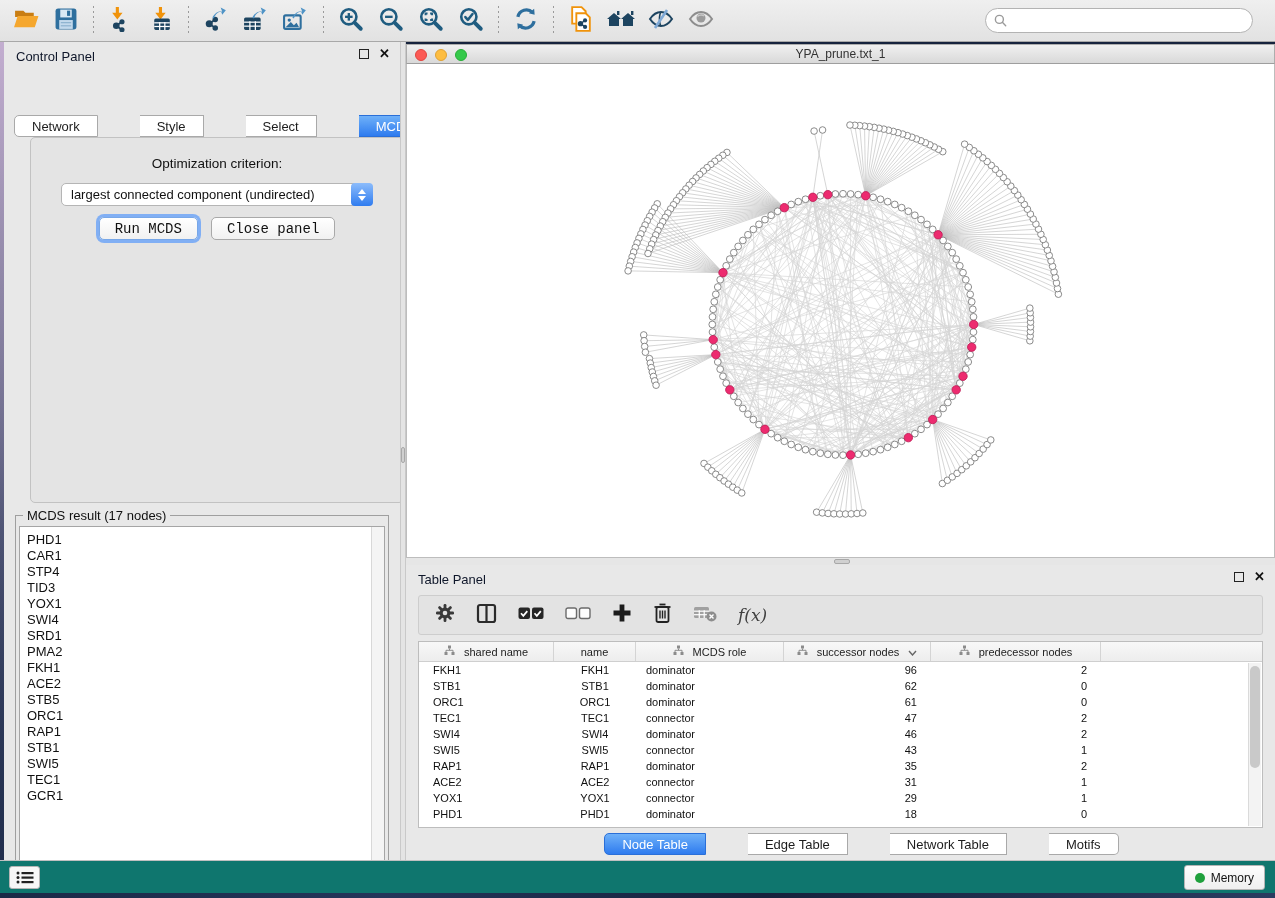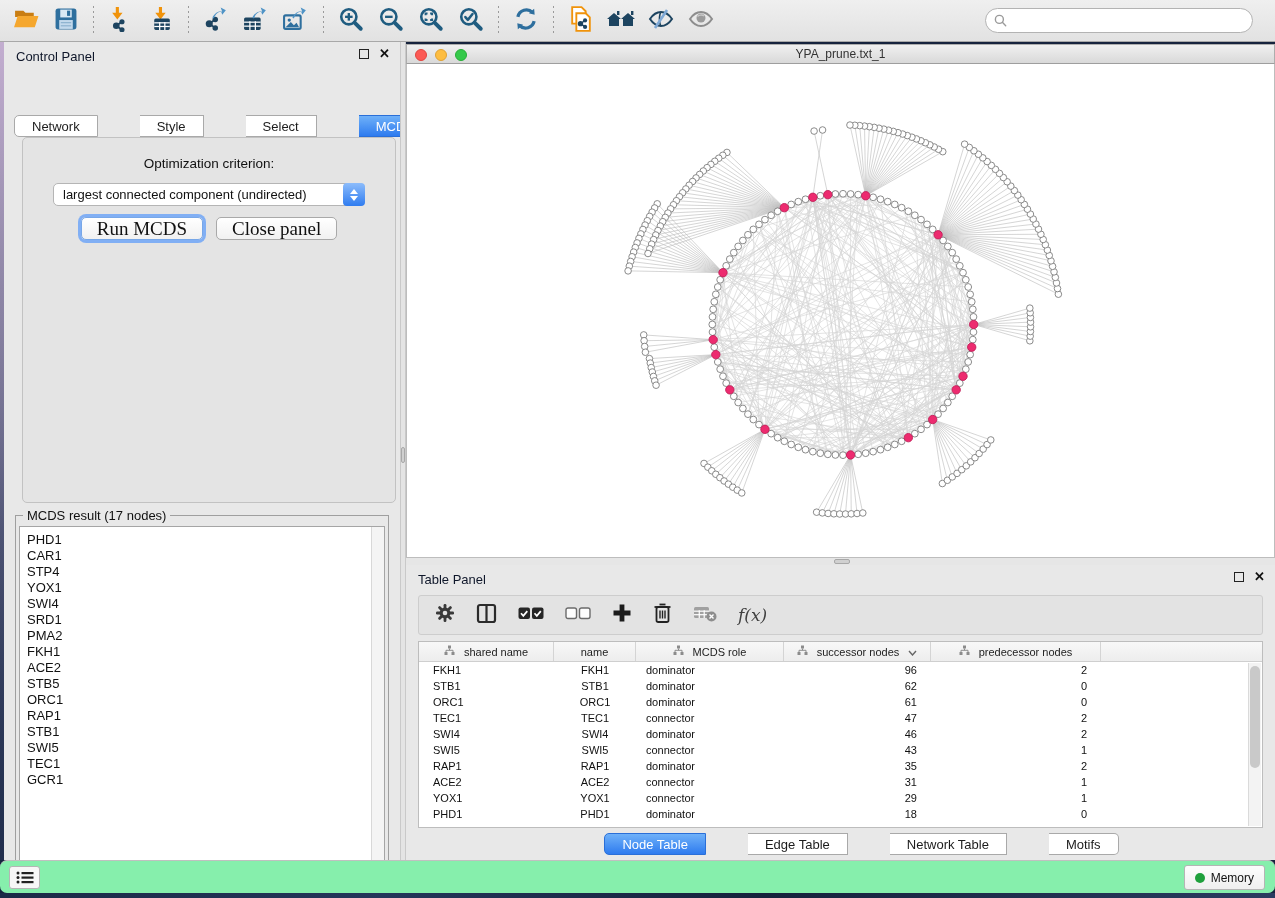--- a/index.html
+++ b/index.html
@@ -32,32 +32,32 @@
   .float-ic { width:10px; height:10px; border:1.6px solid #222; display:inline-block; }
   .close-ic { font-size:13px; font-weight:700; color:#111; line-height:10px; }
 
   .cp-tabs { position:absolute; left:0; top:73px; width:100%; display:flex; justify-content:center; }
   .tab { height:22px; padding:0 17px; display:flex; align-items:center; font-size:13px; color:#1c1c1c;
     background:#fff; border:1px solid #a9a9a9; border-left:none;margin-left:42px; }
   .tab:first-child { border-left:1px solid #a9a9a9; border-radius:5px 0 0 5px; }
   .tab:last-child { border-radius:0 5px 5px 0; }
   .tab.selected { background:linear-gradient(#6fb1f9,#2e7bef); color:#fff; border-color:#2a6fd8; }
 
-  .cp-inset { position:absolute; left:18px; top:95px; width:374px; height:366px;
+  .cp-inset { position:absolute; left:26px; top:95px; width:374px; height:366px;
     background:#e4e4e4; border:1px solid #c2c2c2; border-radius:5px; }
   .opt-label { margin-top:18px; text-align:center; font-size:13.5px; color:#111; }
   .dropdown { position:relative; margin:12px auto 0; width:312px; height:23px; background:#fff;
     border:1px solid #b5b5b5; border-radius:5px; display:flex; align-items:center; padding-left:9px; }
   .dropdown .dd-text { font-size:13px; color:#111; }
   .dd-cap { position:absolute; right:-1px; top:-1px; width:22px; height:23px; border-radius:4px;
     background:linear-gradient(#8cbcfb,#2f7cf0); display:flex; flex-direction:column; align-items:center; justify-content:center; gap:2px; }
   .dd-up { width:0; height:0; border-left:4px solid transparent; border-right:4px solid transparent; border-bottom:5px solid #fff; }
   .dd-dn { width:0; height:0; border-left:4px solid transparent; border-right:4px solid transparent; border-top:5px solid #fff; }
   .btn-row { margin-top:11px; display:flex; justify-content:center; gap:13px; }
-  .sw-btn { height:23px; padding:0 15px; font-size:19px; font-family:Liberation Serif, serif; color:#111;
+  .sw-btn { height:23px; padding:0 15px; font-size:14px; font-family:Liberation Mono, monospace; color:#111;
     background:linear-gradient(#fff,#f1f1f1); border:1px solid #a9a9a9; border-radius:5px; }
   .sw-btn.focused { box-shadow:0 0 0 3px rgba(96,158,250,.75); border-color:#77a7e8; }
 
   fieldset.mcds { position:absolute; left:11px; top:466px; width:374px; height:372px;
     border:1px solid #9f9f9f; padding:0; }
   fieldset.mcds legend { margin-left:7px; padding:0 4px; font-size:13px; color:#111; }
   .listbox { position:absolute; left:3px; top:3px; right:3px; bottom:3px; background:#fff; border:1px solid #a5a5a5; }
   .listbox ul { list-style:none; padding:5px 0 0 7px; }
   .listbox li { font-size:13px; color:#111; line-height:16px; }
   .list-track { position:absolute; right:0; top:0; bottom:0; width:13px; background:#f4f4f4; border-left:1px solid #d8d8d8; }
@@ -99,21 +99,21 @@
   .td.l { padding-left:14px; }
   .td.l2 { padding-left:10px; }
   .td.c { justify-content:center; }
   .td.r { justify-content:flex-end; padding-right:14px; }
   .grid-track { position:absolute; right:1px; top:21px; bottom:1px; width:13px; background:#f3f3f3; border-left:1px solid #dadada; }
   .grid-thumb { position:absolute; left:1px; top:3px; width:10px; height:102px; background:#c9c9c9; border-radius:5px; }
 
   .tp-tabs { position:absolute; left:0; top:268px; width:100%; display:flex; justify-content:center; }
 
   
-  #status-bar { position:absolute; left:0; top:860px; width:1275px; height:33px; background:#86efac; border-top:1px solid #c0c0c0;border-radius:7px; }
+  #status-bar { position:absolute; left:0; top:860px; width:1275px; height:33px; background:#0f766e; border-top:1px solid #c0c0c0; }
   .list-btn { position:absolute; left:9px; top:5px; width:31px; height:23px; background:#f7f7f7; border:1px solid #b5b5b5; border-radius:3px;
     display:flex; align-items:center; justify-content:center; }
   .mem-btn { position:absolute; right:10px; top:4px; height:25px; padding:0 10px; background:linear-gradient(#fdfdfd,#efefef);
     border:1px solid #b5b5b5; border-radius:3px; display:flex; align-items:center; gap:6px; }
   .mem-dot { width:10px; height:10px; border-radius:50%; background:#1fa03c; }
   .mem-label { font-size:12px; color:#111; }
 </style>
 </head>
 <body>
 
@@ -332,20 +332,21 @@
       </div>
     </div>
     <fieldset class="mcds">
       <legend>MCDS result (17 nodes)</legend>
       <div style="position:relative; width:100%; height:100%;">
         <div class="listbox">
           <ul id="mcds-list">
               <li>PHD1</li>
               <li>CAR1</li>
               <li>STP4</li>
+              <li>TID3</li>
               <li>YOX1</li>
               <li>SWI4</li>
               <li>SRD1</li>
               <li>PMA2</li>
               <li>FKH1</li>
               <li>ACE2</li>
               <li>STB5</li>
               <li>ORC1</li>
               <li>RAP1</li>
               <li>STB1</li>

